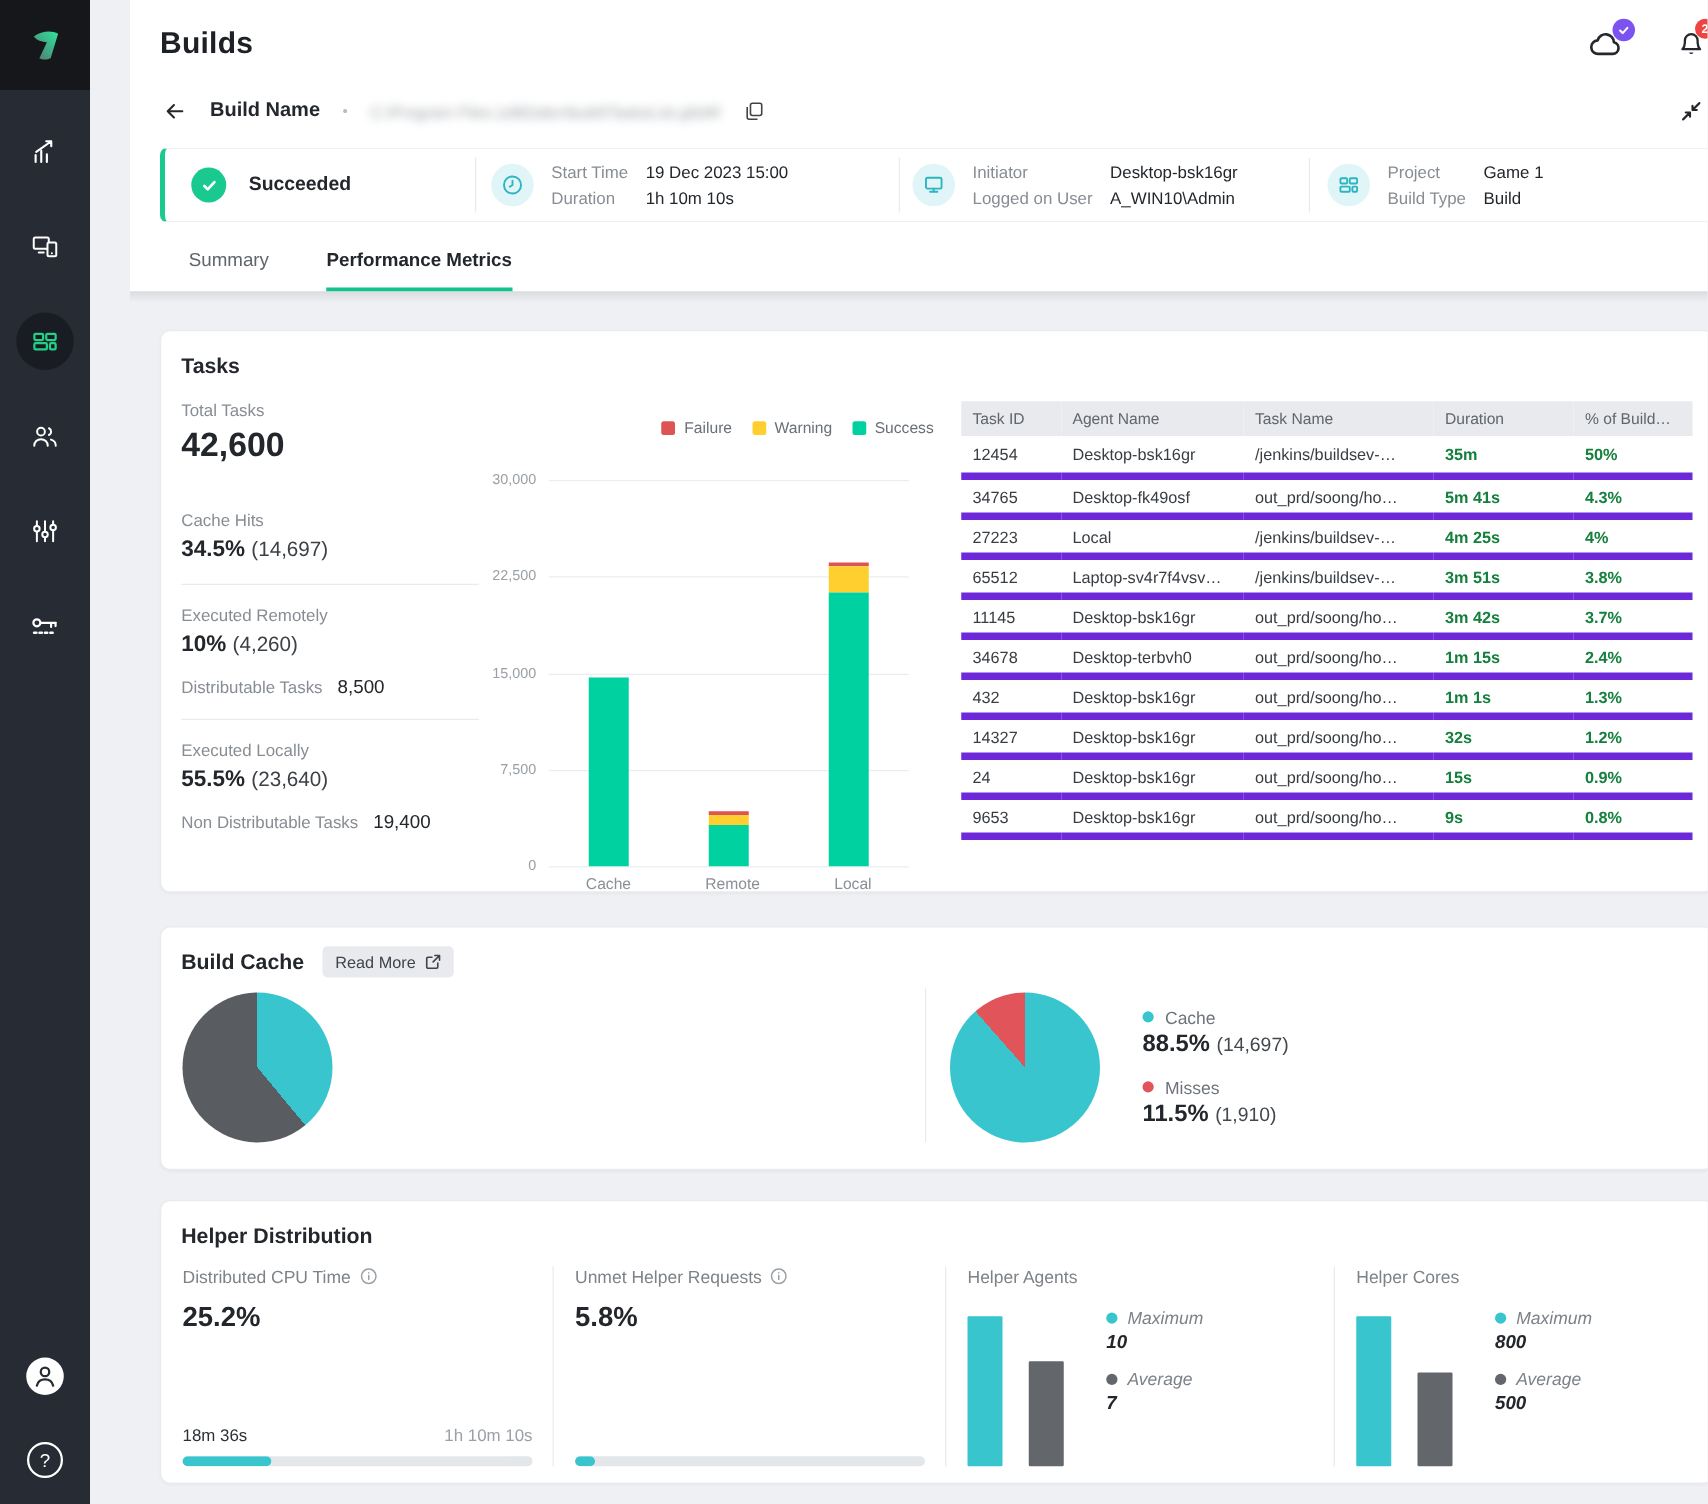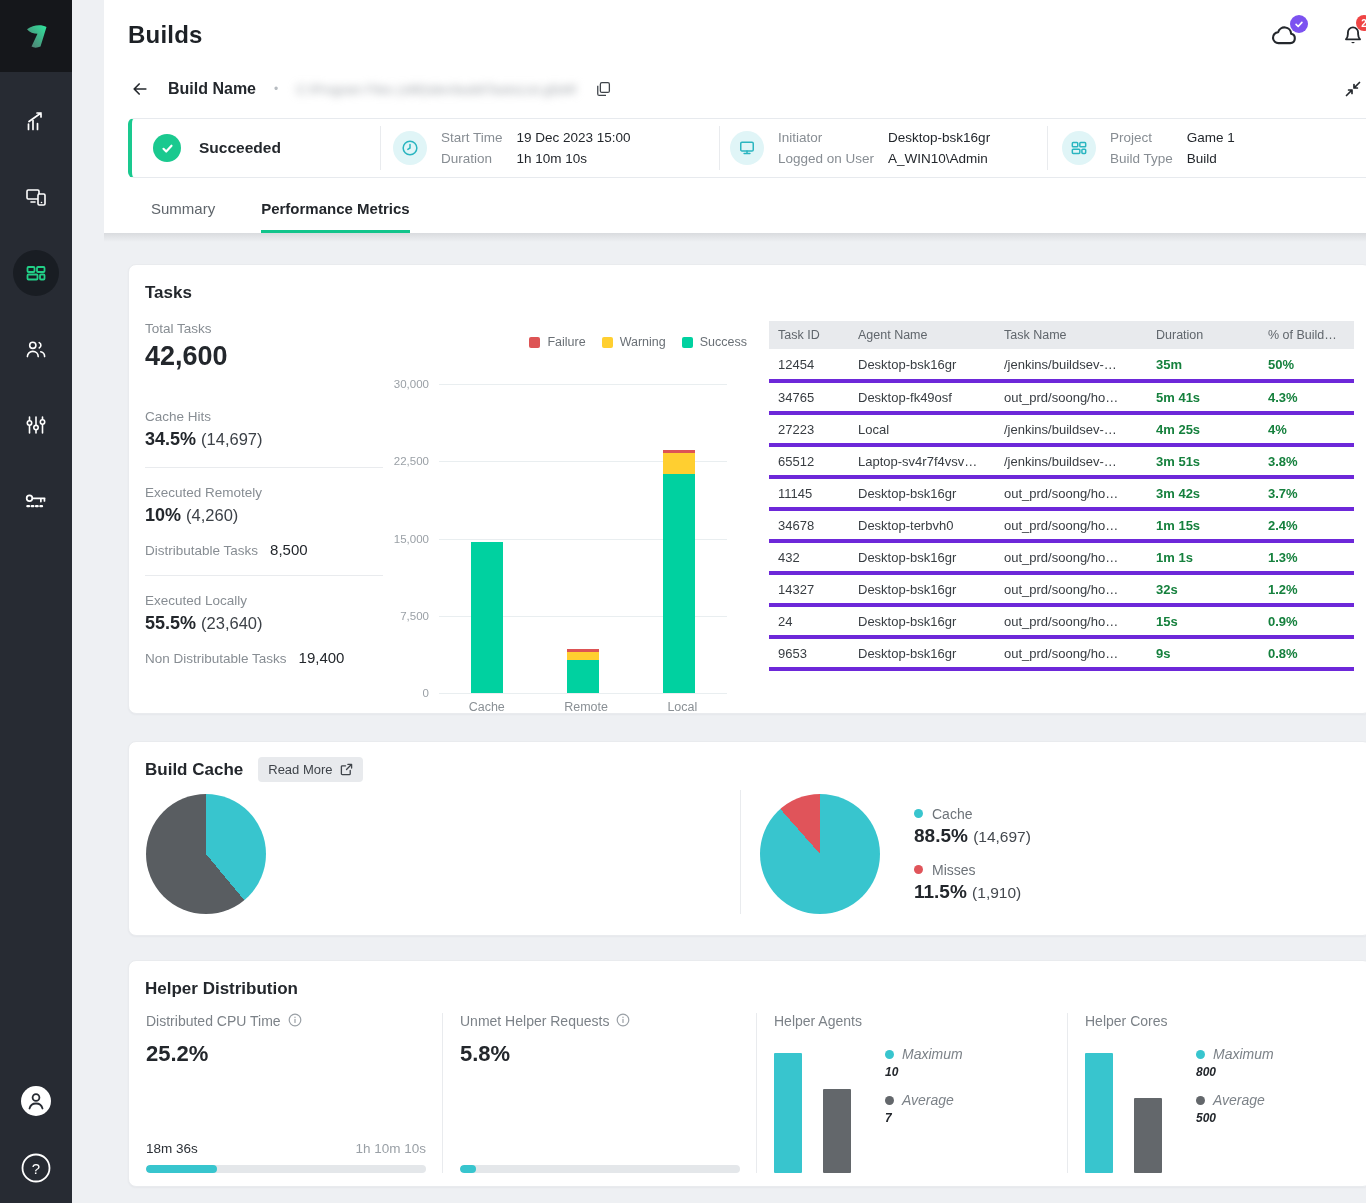--- a/index.html
+++ b/index.html
@@ -92,21 +92,21 @@
   .gridline{position:absolute;left:0;right:0;height:1px;background:#e9eef0;}
   .bars{position:absolute;inset:0;display:flex;justify-content:space-around;align-items:flex-end;}
   .bar-stack{width:32px;display:flex;flex-direction:column-reverse;}
   .xlabels{display:flex;justify-content:space-around;margin-left:56px;width:288px;margin-top:7px;font-size:12.5px;color:#8a9095;}
   .task-vdiv{width:1px;background:var(--line);margin:30px 0 8px 0;}
 
   .longest-col{flex:1;padding:18px 0 0 18px;}
   .longest-title{font-size:14px;color:#4a4f55;margin-bottom:13px;}
   table.lt{border-collapse:collapse;width:585px;table-layout:fixed;}
   table.lt th{background:#e8eaed;font-weight:400;font-size:12.5px;color:#60666c;text-align:left;padding:7px 0 7px 9px;white-space:nowrap;overflow:hidden;}
-  table.lt td{font-size:13px;color:#383d42;border-bottom:4px solid #6d28d9;padding:0 0 0 9px;height:32px;white-space:nowrap;overflow:hidden;}
+  table.lt td{font-size:13px;color:#383d42;border-bottom:6px solid #6d28d9;padding:0 0 0 9px;height:32px;white-space:nowrap;overflow:hidden;}
   table.lt td.c-dur,table.lt td.c-pct{font-weight:700;color:#15803d;}
   .col-id{width:80px;} .col-agent{width:146px;} .col-task{width:152px;} .col-dur{width:112px;} .col-pct{width:95px;}
 
   
   .cache-card{margin-top:27px;height:195px;padding:15px 16px;position:relative;}
   .bc-header{display:flex;align-items:center;gap:15px;}
   .read-more{display:flex;align-items:center;gap:7px;background:#e8eaed;border-radius:4px;padding:5px 10px;font-size:13px;color:#3f444a;cursor:pointer;}
   .bc-body{display:flex;margin-top:12px;}
   .bc-half{flex:1;display:flex;align-items:center;}
   .bc-half.left{gap:34px;padding-left:1px;}
@@ -119,34 +119,34 @@
   .pl-val{margin-top:3px;font-size:19px;font-weight:700;color:#23272c;}
   .pl-val .count{font-weight:400;font-size:15.5px;color:#43484e;}
 
   
   .helper-card{margin-top:24px;height:227px;padding:18px 16px;}
   .hd-grid{display:grid;grid-template-columns:298px 314px 311px 1fr;margin-top:14px;height:160px;}
   .hd-sec{display:flex;flex-direction:column;padding-left:17px;}
   .hd-sec.s1{padding-left:1px;border-right:1px solid var(--line);padding-right:16px;}
   .hd-sec.s2{border-right:1px solid var(--line);padding-right:16px;}
   .hd-sec.s3{border-right:1px solid var(--line);}
-  .hd-label{display:flex;gap:7px;font-size:14px;color:#7c8288;}
+  .hd-label{display:flex;align-items:center;gap:7px;font-size:14px;color:#7c8288;}
   .hd-pct{font-size:22px;font-weight:700;color:#23272c;margin-top:12px;}
   .hd-bottom{margin-top:auto;}
   .hd-times{display:flex;justify-content:space-between;font-size:13.5px;margin-bottom:9px;}
   .hd-times .el{color:#2b3036;} .hd-times .tot{color:#9aa0a6;}
   .progress{height:8px;border-radius:4px;background:#e4e7ea;overflow:hidden;}
   .progress .fill{height:100%;border-radius:4px;background:var(--c-teal);}
   .hd-chart-row{display:flex;gap:34px;margin-top:13px;flex:1;align-items:flex-end;}
   .mini-bars{display:flex;align-items:flex-end;gap:21px;height:122px;}
   .mini-bar{width:28px;border-radius:1px;}
   .mini-legend{display:flex;flex-direction:column;gap:13px;align-self:flex-start;margin-top:4px;font-style:italic;}
   .ml-top{display:flex;align-items:center;gap:8px;font-size:14px;color:#7c8288;}
   .ml-dot{width:9px;height:9px;border-radius:50%;}
-  .ml-val{font-size:12px;font-weight:700;color:#23272c;margin-top:3px;}
+  .ml-val{font-size:15px;font-weight:700;color:#23272c;margin-top:3px;}
   .info-ic{color:#9aa0a6;cursor:pointer;display:flex;}
 </style>
 </head>
 <body>
 
 <div class="sidebar">
   <div class="logo-box">
     <svg width="36" height="36" viewBox="0 0 48 48">
       <defs>
           <linearGradient id="lg" x1="0" y1="1" x2="1" y2="0">

